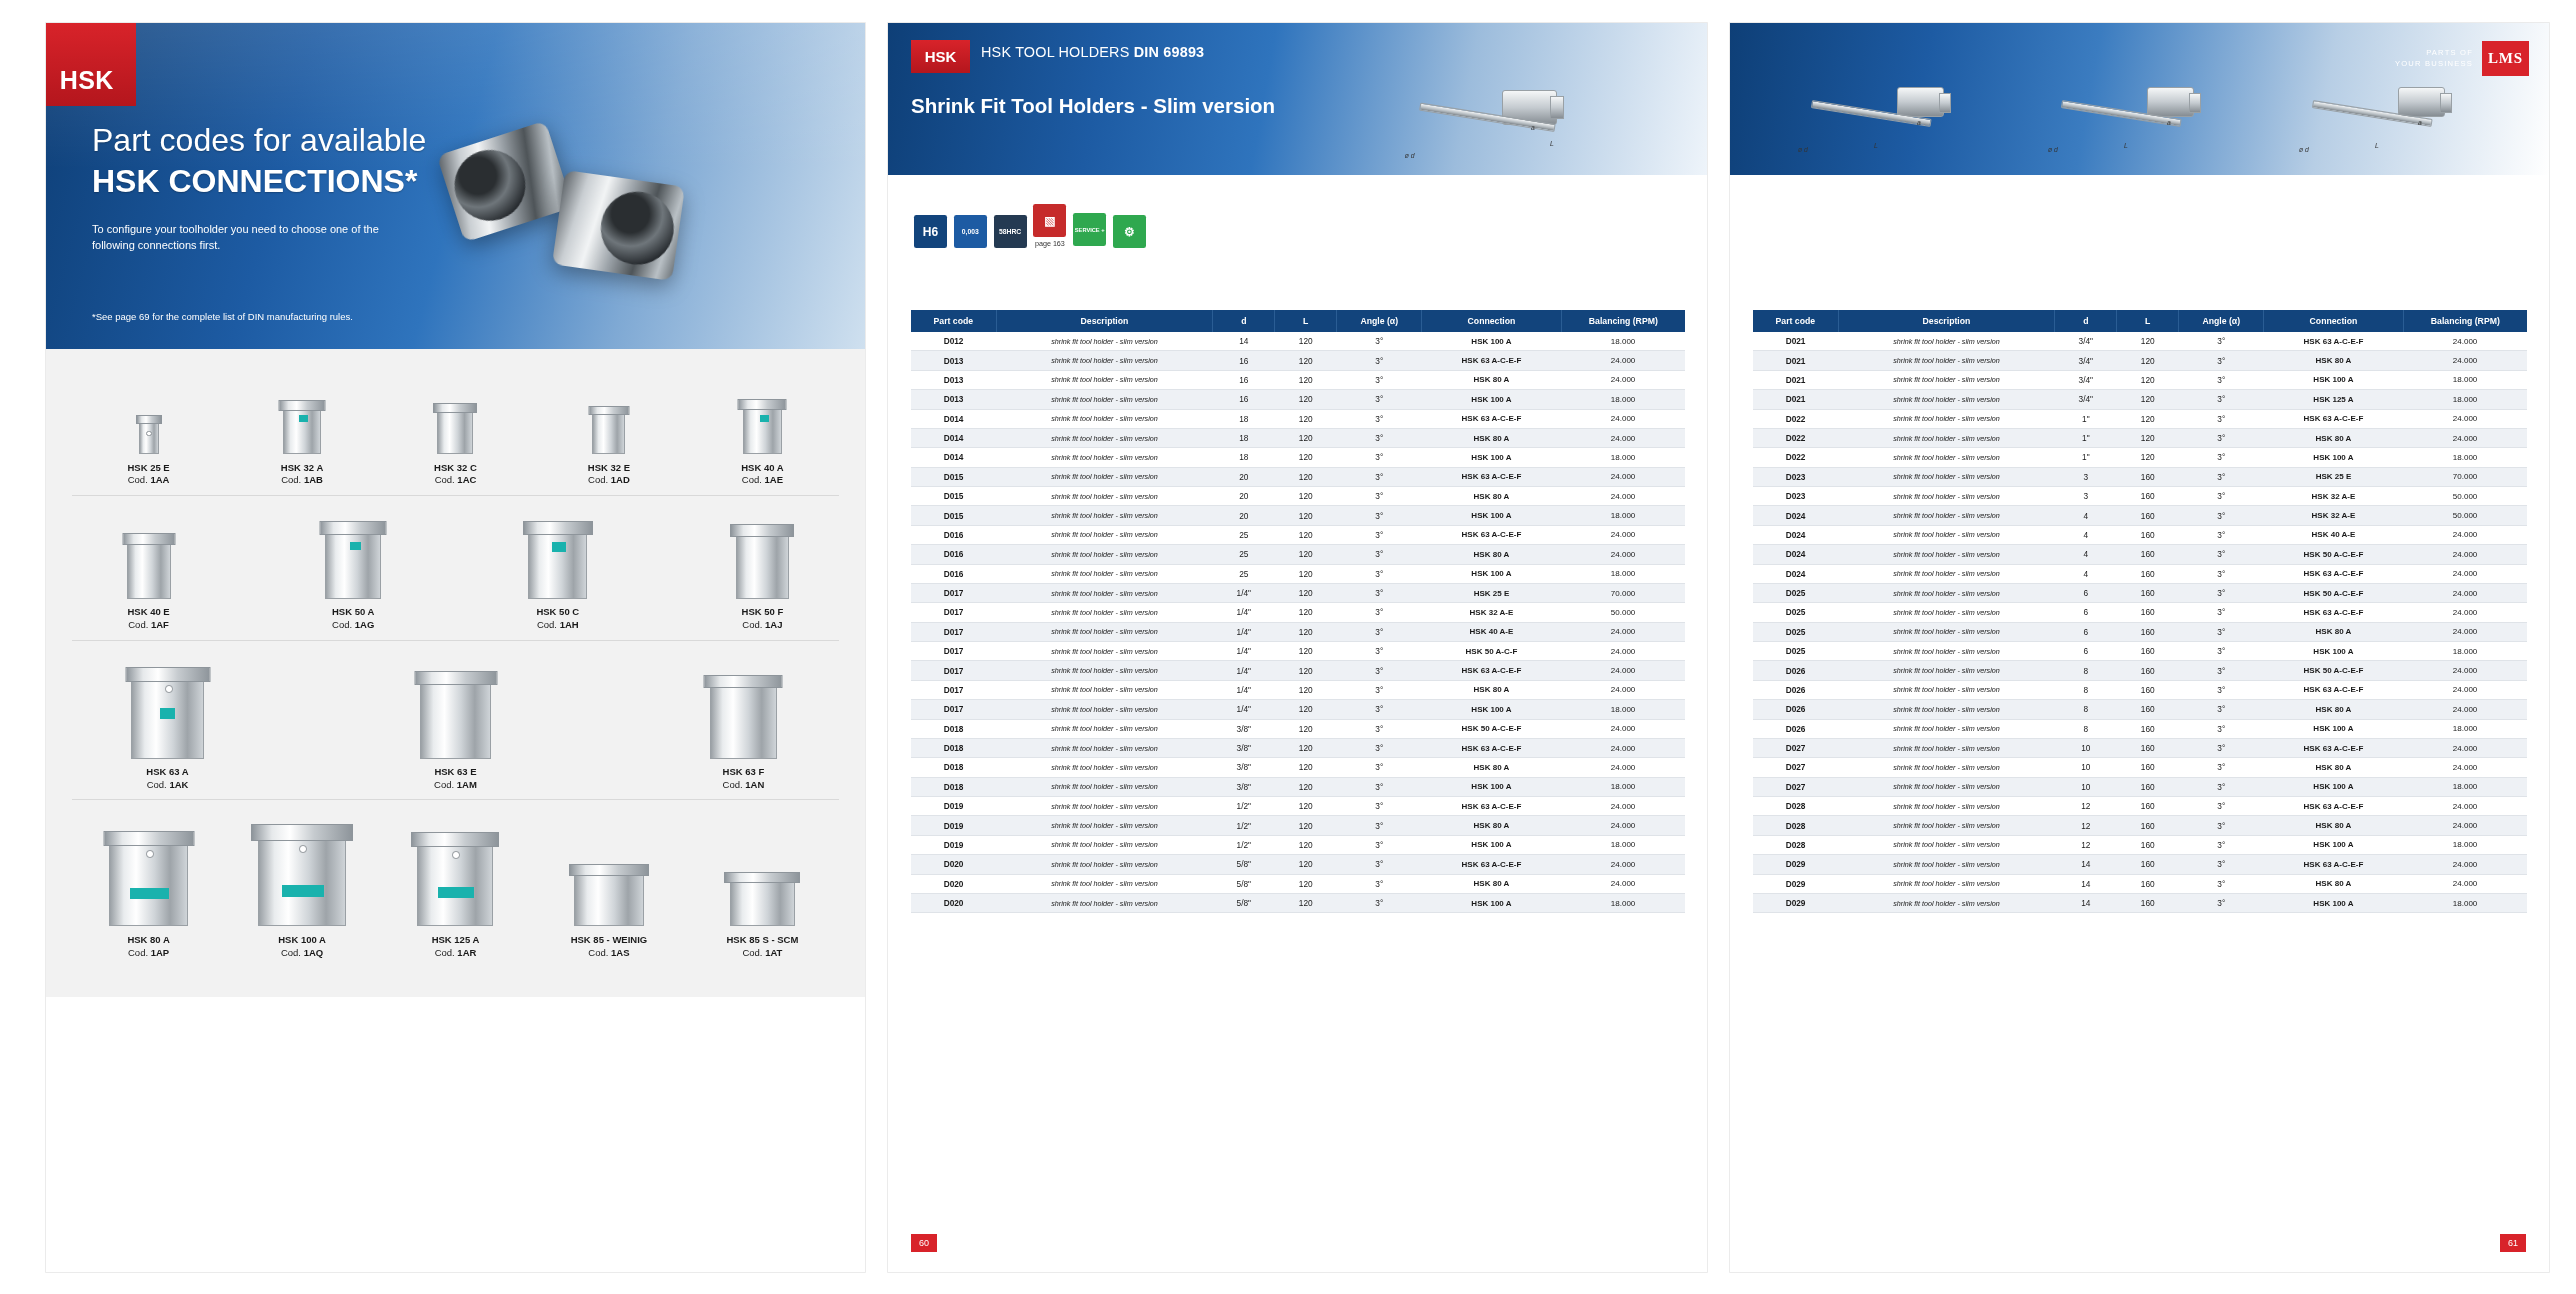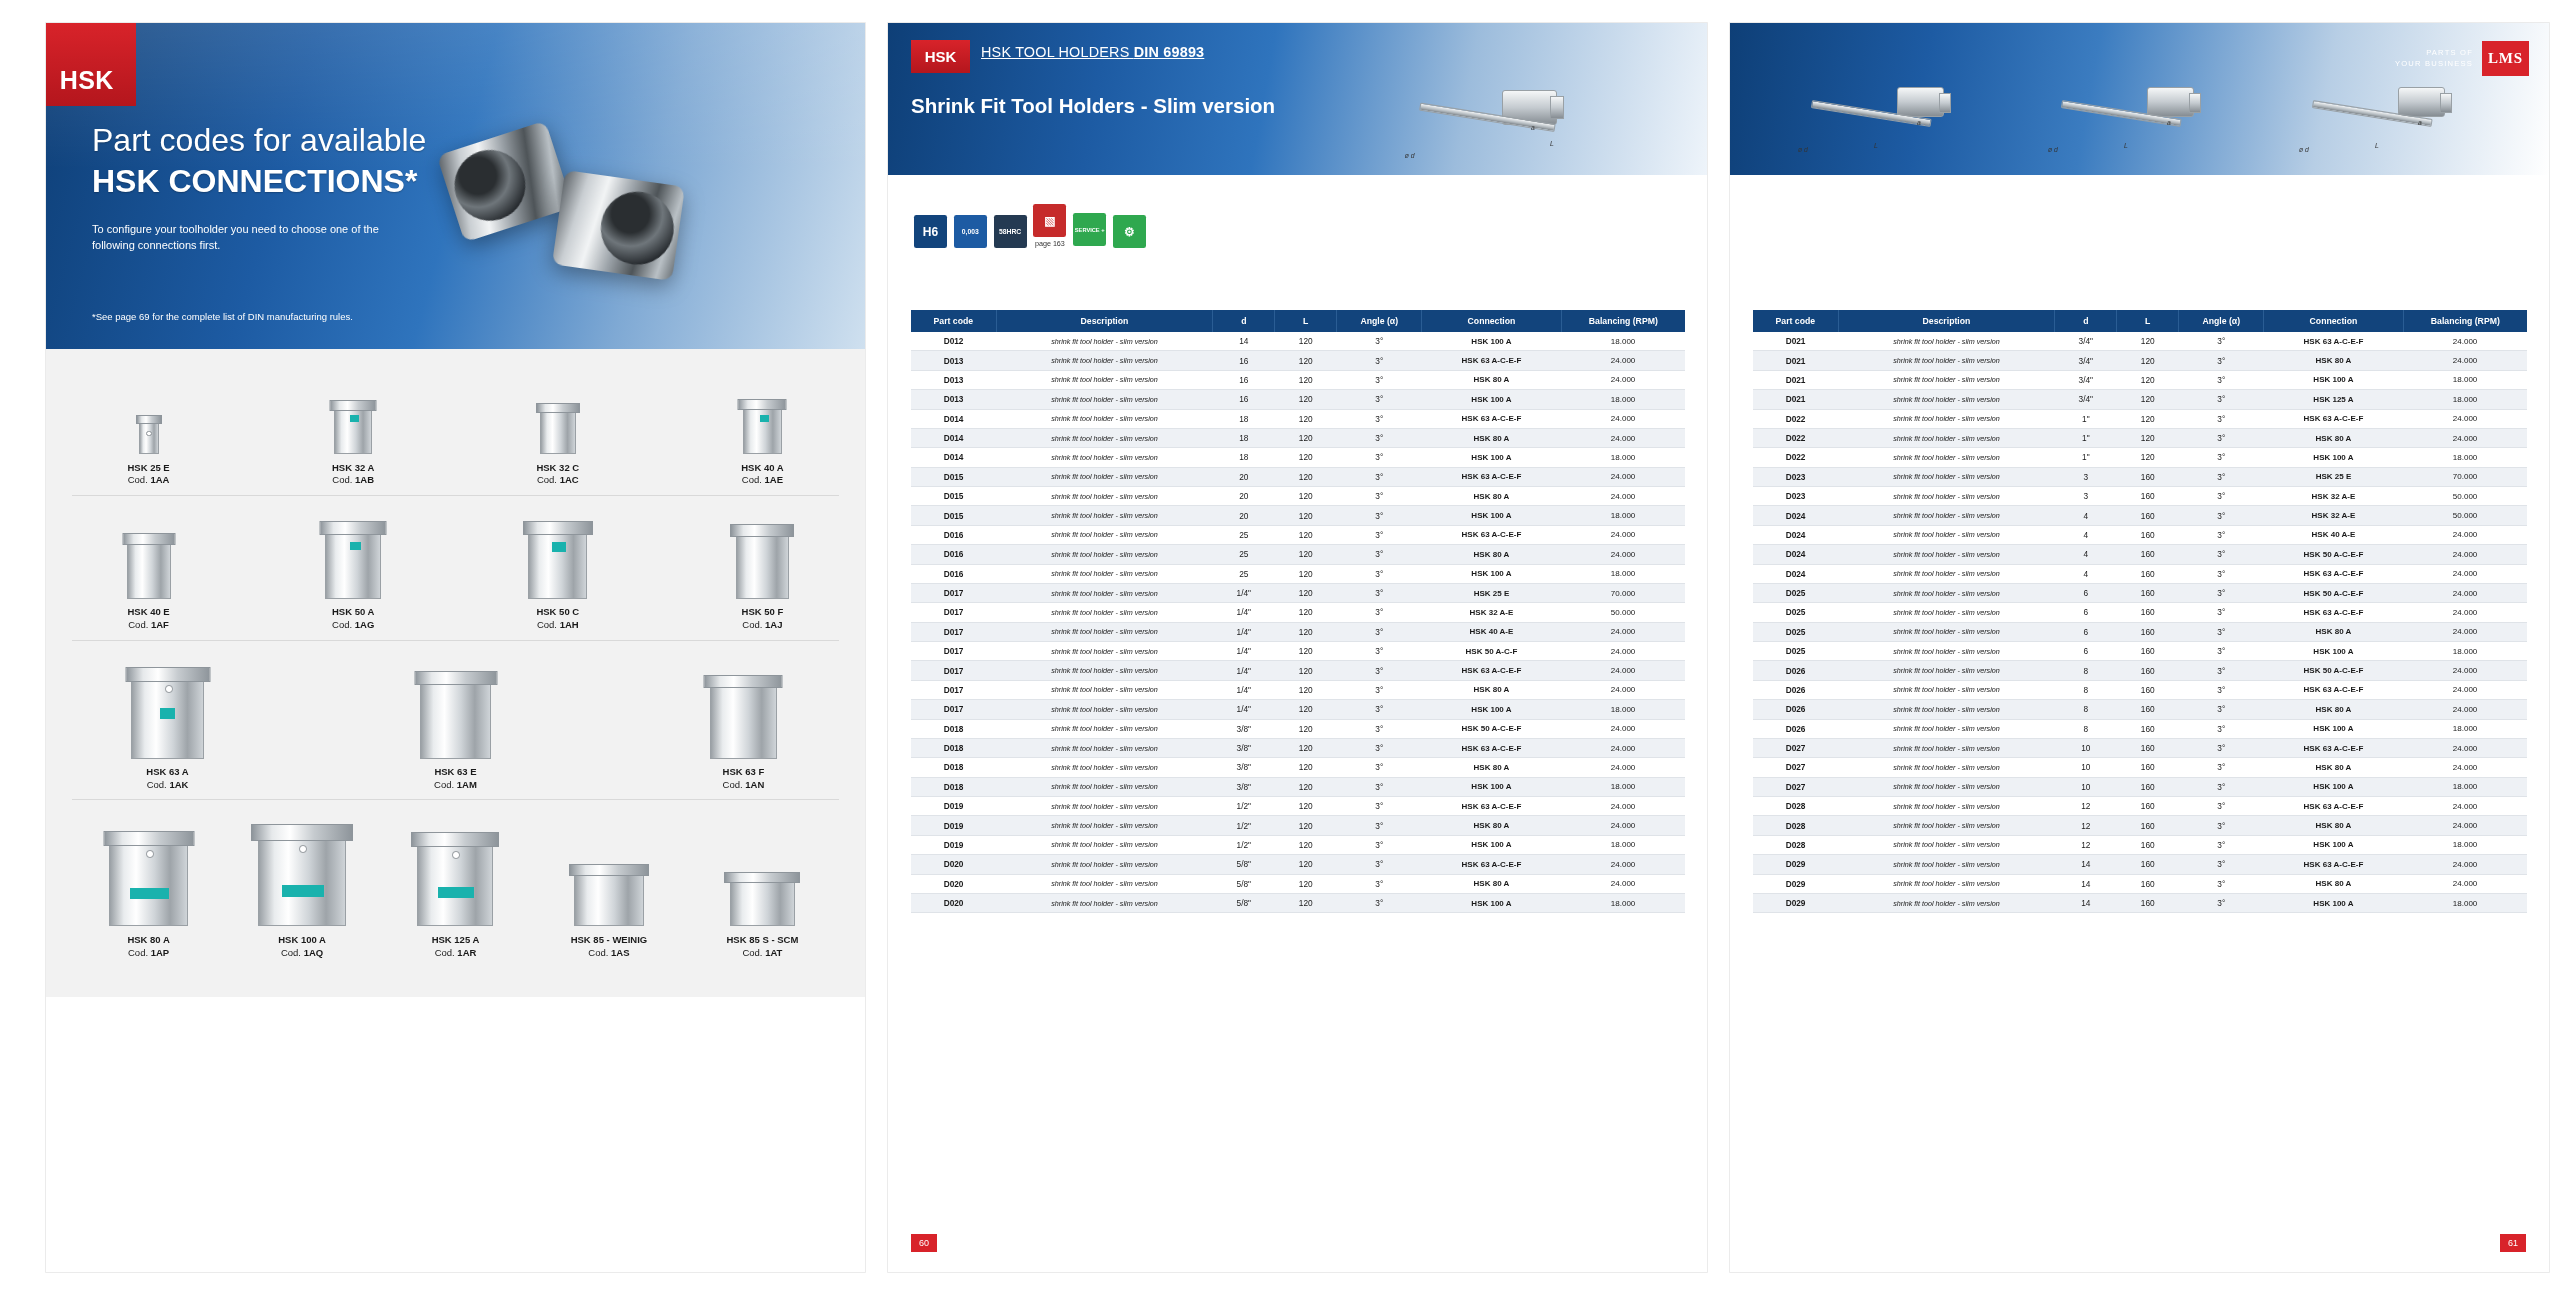--- a/index.html
+++ b/index.html
@@ -123,21 +123,21 @@
   .cat-head.plain { height:152px; background:linear-gradient(100deg,#0e3f77 0%, #1d5ba3 24%, #3b7cc0 44%, #b7cee5 72%, #ffffff 100%); }
   .cat-badge {
     position:absolute; left:23px; top:16.7px;
     width:59px; height:33px;
     background:linear-gradient(180deg,#d8232a,#b4161d);
     color:#fff; font-weight:bold; font-size:15px;
     display:flex; align-items:center; justify-content:center;
   }
   .cat-kicker {
     position:absolute; left:93px; top:21px;
-    color:#fff; font-size:14.4px; letter-spacing:0.2px;text-decoration:underline;
+    color:#fff; font-size:14.4px; letter-spacing:0.2px;
   }
   .cat-kicker b { font-weight:bold; }
   .cat-title {
     position:absolute; left:23px; top:71px;
     color:#fff; font-size:20.5px; font-weight:bold;
   }
   .lms-logo {
     position:absolute; right:20px; top:18px;
     display:flex; align-items:center; gap:9px;
   }
@@ -260,20 +260,31 @@
         </div>
         <div class="cell">
           <div class="art" style="height:73px;">
             <div class="hsk" style="width:36px;height:44px;position:relative;">
               <div class="flange" style="top:-8.3px;width:44px;height:10px;"></div>
             </div>
           </div>
           <div class="cap">
             <span class="code">HSK 32 C</span><br>
             <span class="cod"><span>Cod.</span> <b>1AC</b></span>
+          </div>
+        </div>
+        <div class="cell">
+          <div class="art" style="height:73px;">
+            <div class="hsk" style="width:33px;height:41px;position:relative;">
+              <div class="flange" style="top:-7.6px;width:41px;height:9px;"></div>
+            </div>
+          </div>
+          <div class="cap">
+            <span class="code">HSK 32 E</span><br>
+            <span class="cod"><span>Cod.</span> <b>1AD</b></span>
           </div>
         </div>
         <div class="cell">
           <div class="art" style="height:73px;">
             <div class="hsk" style="width:39px;height:47px;position:relative;">
               <div class="flange" style="top:-9px;width:49px;height:10.6px;"></div>
               <div class="teal" style="left:16px;top:6.8px;width:9px;height:6.8px;"></div>
             </div>
           </div>
           <div class="cap">

